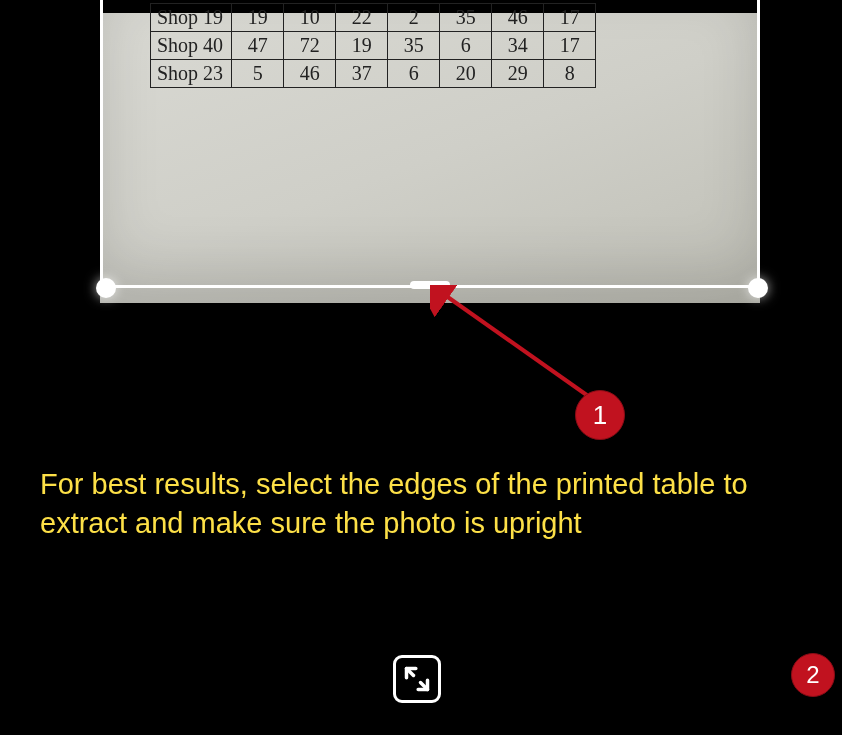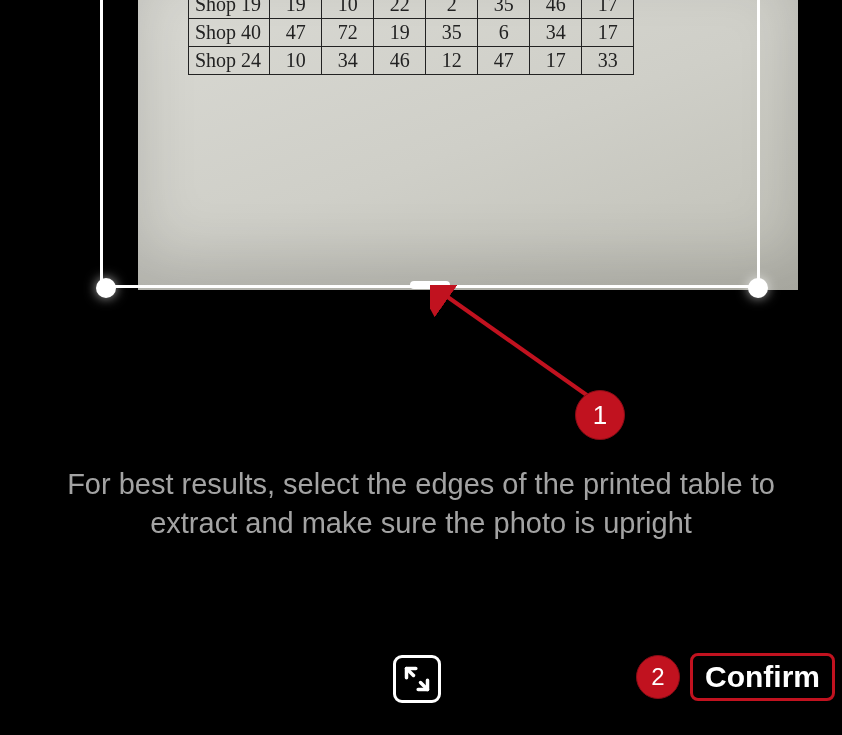--- a/index.html
+++ b/index.html
@@ -16,26 +16,25 @@
   
   .photo-area {
     position: absolute;
     left: 0; top: 0;
     width: 842px;
     height: 300px;
   }
   .paper {
     position: absolute;
     left: 100px;
-    top: 0;
+    top: 13px;
     width: 660px;
     height: 290px;
     background: linear-gradient(160deg, #d9d9d3 0%, #cfcfc8 50%, #bfbfb6 100%);
     box-shadow: inset 0 -30px 60px rgba(0,0,0,.15);
-    margin-left: 38px;
   }
   .printed-table {
     position: absolute;
     left: 50px;
     top: -10px;
     border-collapse: collapse;
     font-family: "Times New Roman", serif;
     color: #222;
     font-size: 20px;
   }
@@ -91,24 +90,23 @@
     border: 1px solid #8a0c16;
   }
   .badge1 { left: 575px; top: 390px; }
 
   
   .instruction {
     position: absolute;
     left: 40px;
     right: 40px;
     top: 465px;
-    text-align: center;
     font-size: 29px;
     line-height: 1.35;
-    color: #a3a3a3;
+    color: #fde047;
   }
 
   
   .bottom-bar {
     position: absolute;
     left: 0; right: 0;
     bottom: 20px;
     height: 60px;
   }
   .cancel-btn {
@@ -177,28 +175,28 @@
         <td class="name">Shop 40</td>
         <td>47</td>
         <td>72</td>
         <td>19</td>
         <td>35</td>
         <td>6</td>
         <td>34</td>
         <td>17</td>
       </tr>
       <tr>
-        <td class="name">Shop 24</td>
-        <td>10</td>
-        <td>34</td>
+        <td class="name">Shop 23</td>
+        <td>5</td>
         <td>46</td>
-        <td>12</td>
-        <td>47</td>
-        <td>17</td>
-        <td>33</td>
+        <td>37</td>
+        <td>6</td>
+        <td>20</td>
+        <td>29</td>
+        <td>8</td>
       </tr>
     </tbody>
       </table>
   </div>
 
   <div class="crop-frame"></div>
   <div class="crop-handle crop-corner-bl"></div>
   <div class="crop-handle crop-corner-br"></div>
   <div class="crop-handle crop-edge-bottom"></div>
 </div>
@@ -222,15 +220,14 @@
     <svg viewBox="0 0 24 24" fill="none" stroke="#fff" stroke-width="3" stroke-linecap="round" stroke-linejoin="round">
       <polyline points="3,11 3,3 11,3"></polyline>
       <polyline points="21,13 21,21 13,21"></polyline>
       <line x1="3" y1="3" x2="9" y2="9"></line>
       <line x1="21" y1="21" x2="15" y2="15"></line>
     </svg>
   </button>
 
   <div class="confirm-wrap">
     <div class="badge badge2">2</div>
-    <button class="confirm-btn">Confirm</button>
   </div>
 </div>
 
 </body></html>

